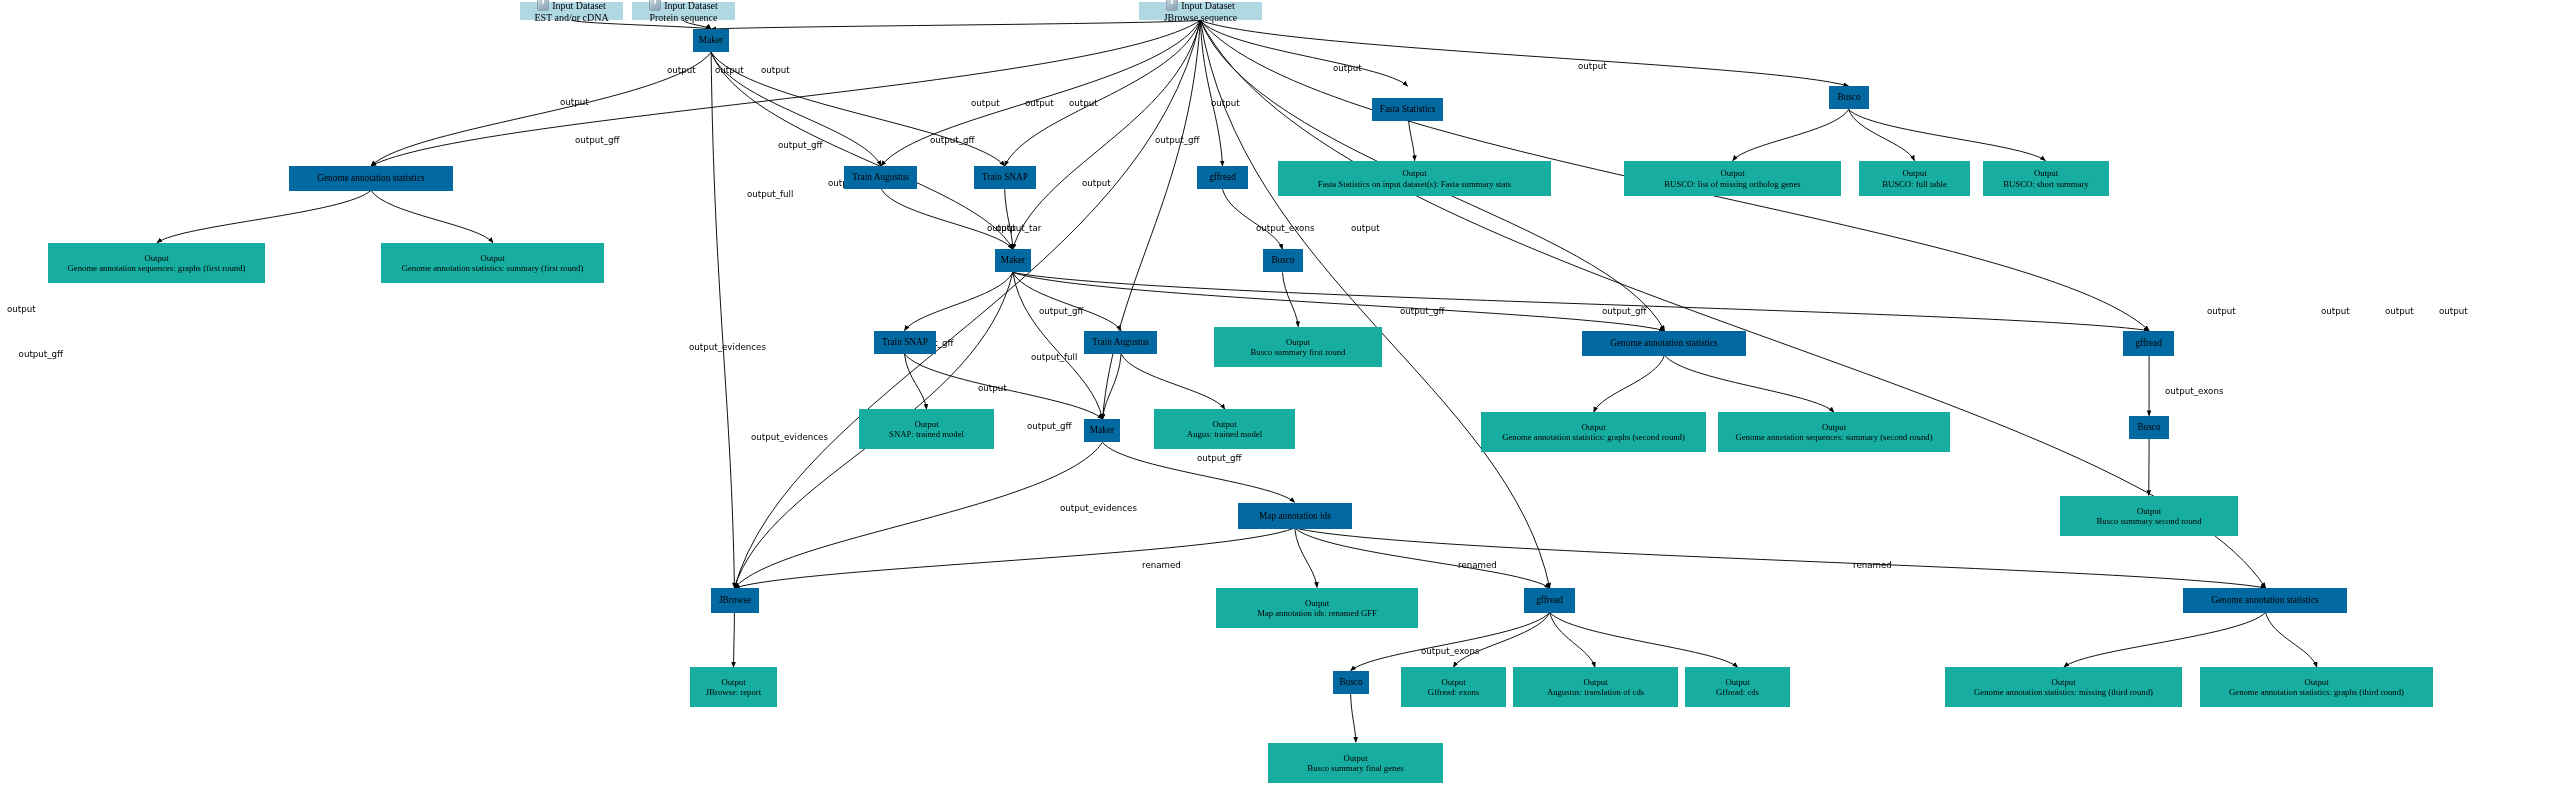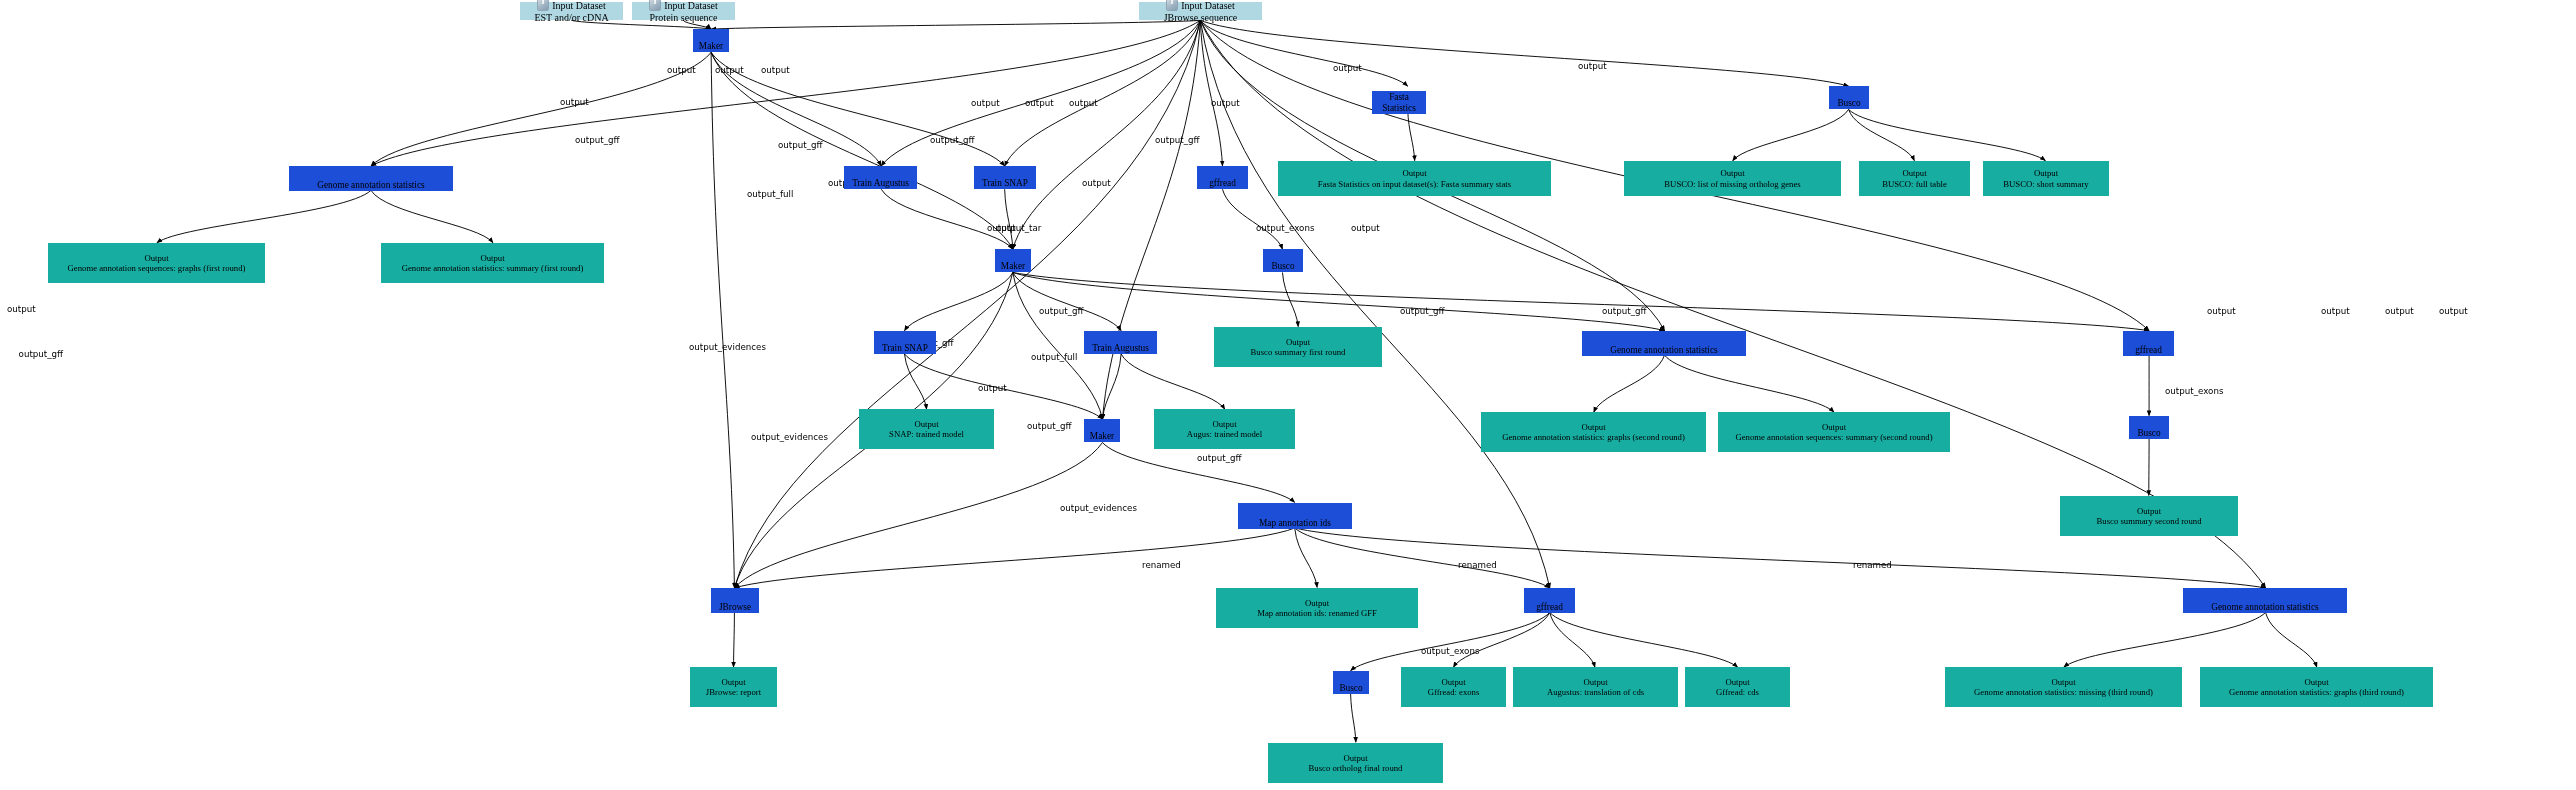--- a/index.html
+++ b/index.html
@@ -4,21 +4,21 @@
 <title>Galaxy Workflow Graph</title>
 <style>
   html,body{margin:0;padding:0;background:#ffffff;}
   body{font-family:"DejaVu Sans","Liberation Sans",sans-serif;}
   #canvas{position:relative;width:2576px;height:790px;background:#ffffff;overflow:hidden;}
   #edges{position:absolute;left:0;top:0;width:2576px;height:790px;}
   .node{position:absolute;box-sizing:border-box;display:flex;align-items:center;
         justify-content:center;text-align:center;color:#000000;line-height:1.18;
         font-family:Liberation Serif, serif;z-index:5;}
   .n-input{background:#afd8e3;font-size:10px;}
-  .n-tool{background:#1d4ed8;font-size:9.3px;align-items:flex-end;}
+  .n-tool{background:#0369a1;font-size:9.3px;}
   .n-output{background:#17ada1;font-size:8.7px;}
   .node .lbl{padding:0 2.3px;}
   .ico{display:inline-block;width:10px;height:10px;vertical-align:-1.7px;
        margin-right:2.9px;border-radius:1.7px;position:relative;
        background:linear-gradient(145deg,#cfd9e0 0%,#9fb3c2 55%,#87a0b3 100%);
        border:0.6px solid #8fa4b4;}
   .ico:after{content:"i";position:absolute;left:0;right:0;top:-1.2px;
        font-size:7.6px;font-weight:bold;font-style:italic;color:#ffffff;
        font-family:"DejaVu Serif","Liberation Serif",serif;}
   .elbl{position:absolute;font-size:8.7px;color:#000000;white-space:nowrap;z-index:4;
@@ -102,21 +102,21 @@
       </div>
       <div class="node n-input" style="left: 632px; top: 1.7px; width: 103px; height: 18.6px;">
         <div class="lbl"><span class="ico"></span><span>Input Dataset</span><br><span>Protein sequence</span></div>
       </div>
       <div class="node n-input" style="left: 1139px; top: 1.7px; width: 123px; height: 18.6px;">
         <div class="lbl"><span class="ico"></span><span>Input Dataset</span><br><span>JBrowse sequence</span></div>
       </div>
       <div class="node n-tool" style="left: 693px; top: 29px; width: 36px; height: 23px;">
         <div class="lbl"><span>Maker</span></div>
       </div>
-      <div class="node n-tool" style="left: 1372px; top: 91px; width: 54px; height: 23px;">
+      <div class="node n-tool" style="left: 1372px; top: 98px; width: 71px; height: 23px;">
         <div class="lbl"><span>Fasta Statistics</span></div>
       </div>
       <div class="node n-tool" style="left: 1829px; top: 86px; width: 40px; height: 23px;">
         <div class="lbl"><span>Busco</span></div>
       </div>
       <div class="node n-tool" style="left: 289px; top: 166px; width: 164px; height: 24.5px;">
         <div class="lbl"><span>Genome annotation statistics</span></div>
       </div>
       <div class="node n-tool" style="left: 844px; top: 166px; width: 73px; height: 23px;">
         <div class="lbl"><span>Train Augustus</span></div>
@@ -211,21 +211,21 @@
       <div class="node n-output" style="left: 1401px; top: 667px; width: 105px; height: 40px;">
         <div class="lbl"><span>Output</span><br><span>Gffread: exons</span></div>
       </div>
       <div class="node n-output" style="left: 1513px; top: 667px; width: 165px; height: 40px;">
         <div class="lbl"><span>Output</span><br><span>Augustus: translation of cds</span></div>
       </div>
       <div class="node n-output" style="left: 1685px; top: 667px; width: 105px; height: 40px;">
         <div class="lbl"><span>Output</span><br><span>Gffread: cds</span></div>
       </div>
       <div class="node n-output" style="left: 1268px; top: 743px; width: 175px; height: 40px;">
-        <div class="lbl"><span>Output</span><br><span>Busco ortholog final round</span></div>
+        <div class="lbl"><span>Output</span><br><span>Busco summary final genes</span></div>
       </div>
       <div class="node n-output" style="left: 1945px; top: 667px; width: 237px; height: 40px;">
         <div class="lbl"><span>Output</span><br><span>Genome annotation statistics: missing (third round)</span></div>
       </div>
       <div class="node n-output" style="left: 2200px; top: 667px; width: 233px; height: 40px;">
         <div class="lbl"><span>Output</span><br><span>Genome annotation statistics: graphs (third round)</span></div>
       </div>
     </div>
   <div id="label-layer">
       <span class="elbl" style="left: 667px; top: 65px;">output</span>

